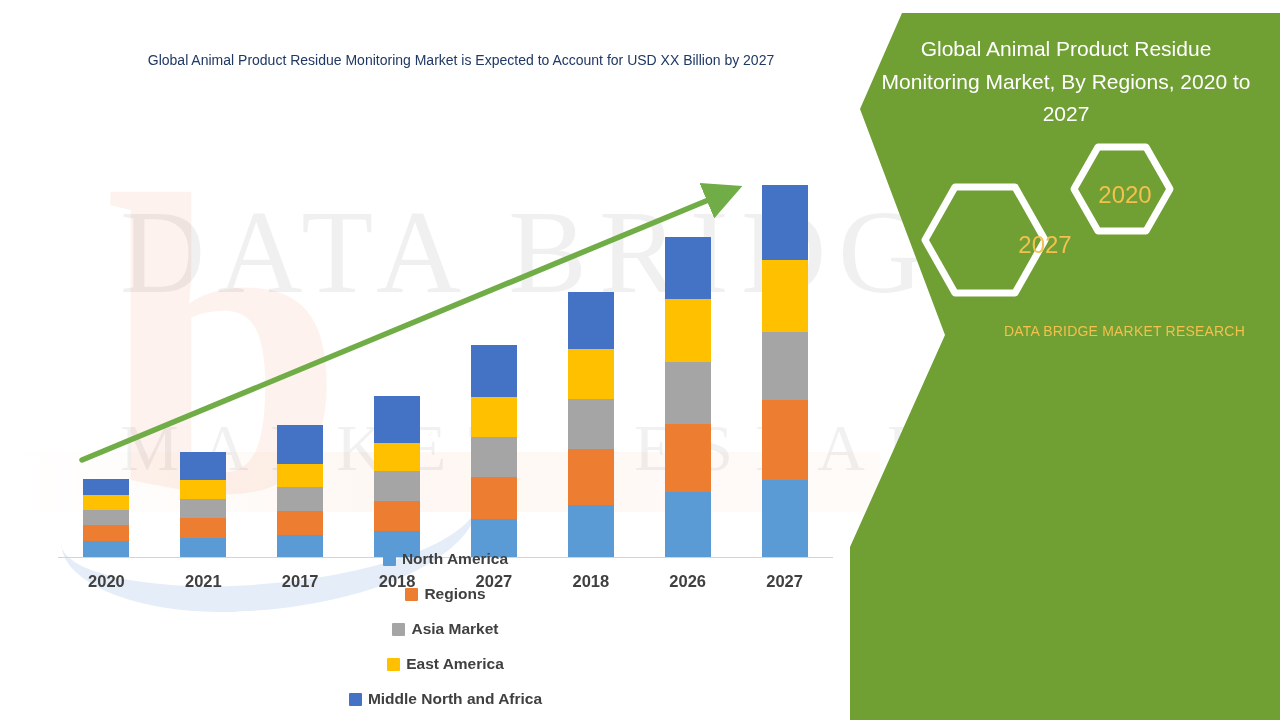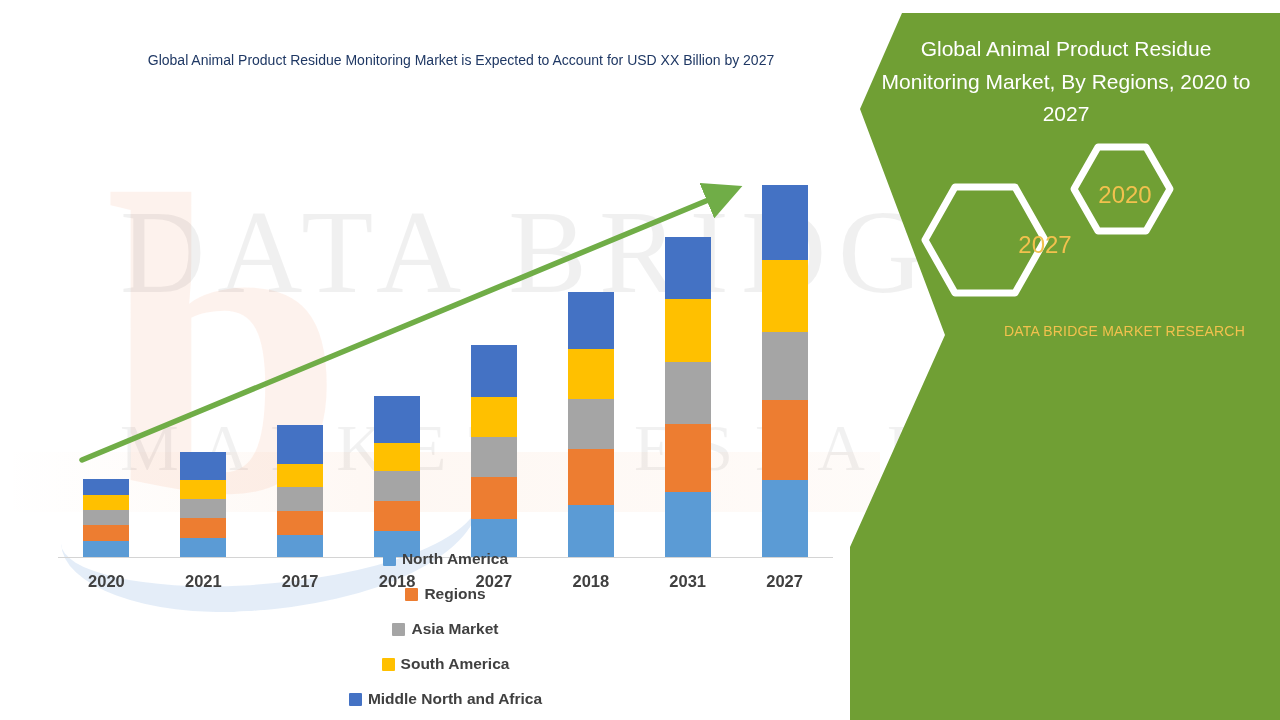--- a/index.html
+++ b/index.html
@@ -181,39 +181,39 @@
       </div>
     </div>
   <div class="axis-line"></div>
   <div class="xaxis">
       <div class="xtick">2020</div>
       <div class="xtick">2021</div>
       <div class="xtick">2017</div>
       <div class="xtick">2018</div>
       <div class="xtick">2027</div>
       <div class="xtick">2018</div>
-      <div class="xtick">2031</div>
+      <div class="xtick">2026</div>
       <div class="xtick">2027</div>
     </div>
   <div class="legend">
       <div class="legend-item">
         <span class="legend-swatch" style="background: rgb(91, 155, 213);"></span>
         <span class="legend-label">North America</span>
       </div>
       <div class="legend-item">
         <span class="legend-swatch" style="background: rgb(237, 125, 49);"></span>
         <span class="legend-label">Regions</span>
       </div>
       <div class="legend-item">
         <span class="legend-swatch" style="background: rgb(165, 165, 165);"></span>
         <span class="legend-label">Asia Market</span>
       </div>
       <div class="legend-item">
         <span class="legend-swatch" style="background: rgb(255, 192, 0);"></span>
-        <span class="legend-label">South America</span>
+        <span class="legend-label">East America</span>
       </div>
       <div class="legend-item">
         <span class="legend-swatch" style="background: rgb(68, 114, 196);"></span>
         <span class="legend-label">Middle North and Africa</span>
       </div>
     </div>
 
   <div class="green-panel">
     <svg class="green-shape" viewBox="0 0 430 720" preserveAspectRatio="none">
       <path id="greenpath" d="M 52 0 L 430 0 L 430 720 L 0 720 L 0 534 L 95 322 L 10 96 Z" fill="#709F34"></path>

